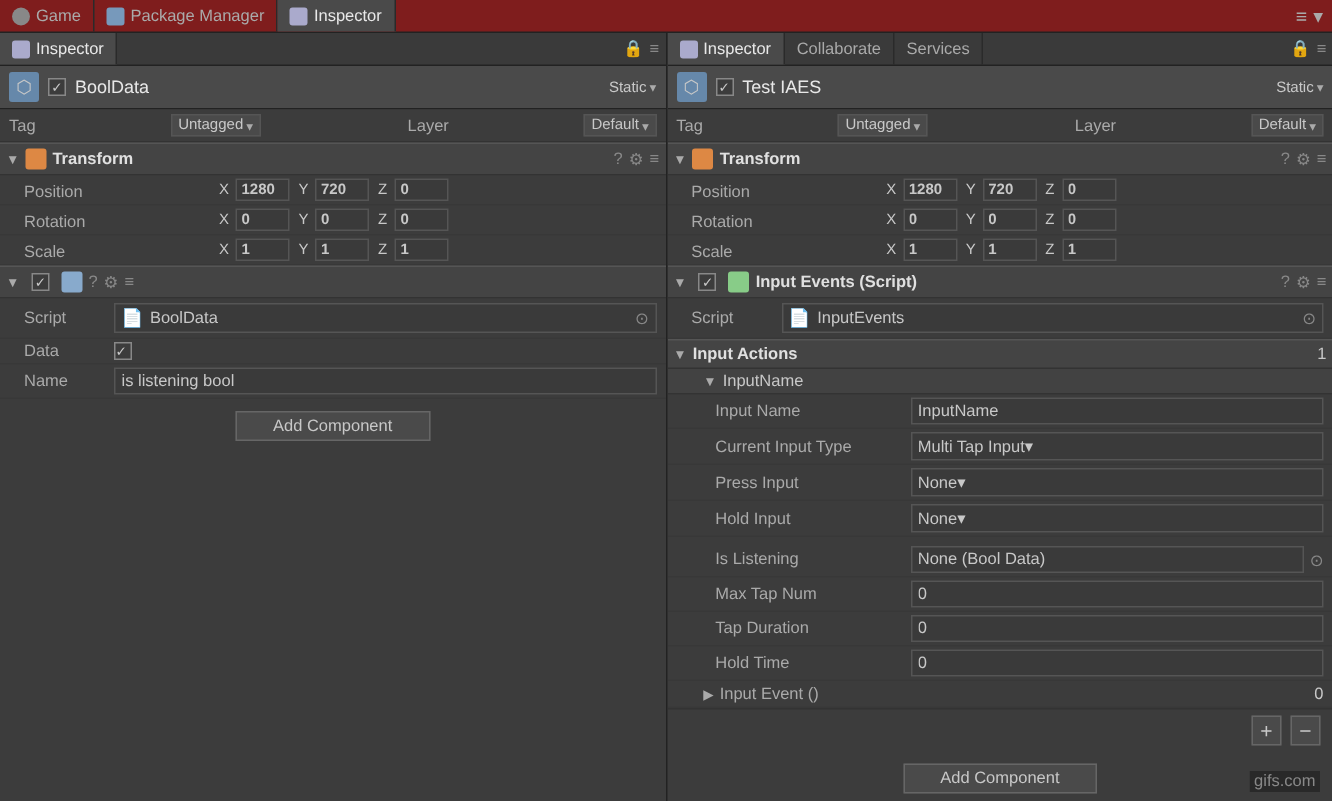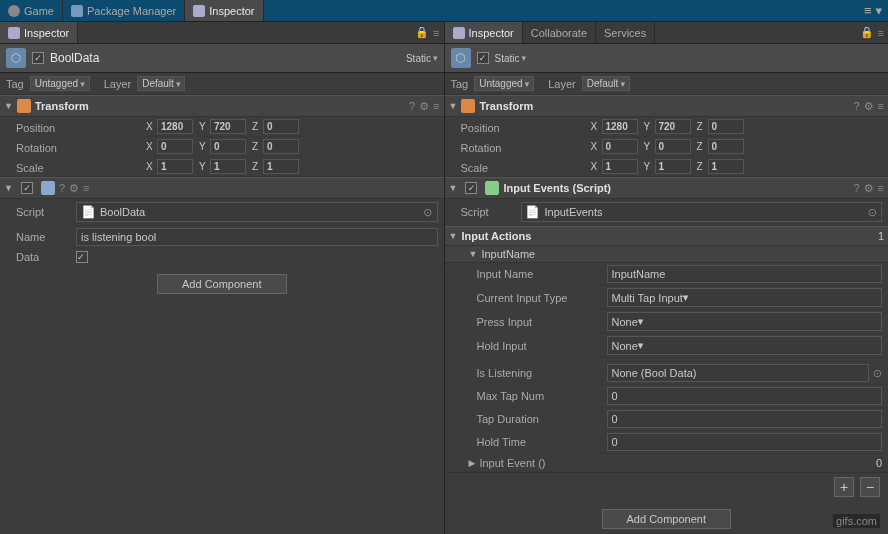--- a/index.html
+++ b/index.html
@@ -11,21 +11,21 @@
       width: 888px;
       height: 534px;
       overflow: hidden;
       display: flex;
       flex-direction: column;
     }
 
     
     .tab-bar {
       display: flex;
-      background: #0c4a6e;
+      background: #7f1d1d;
       height: 22px;
       align-items: stretch;
       border-bottom: 1px solid #222;
     }
     .tab {
       display: flex;
       align-items: center;
       padding: 0 8px;
       gap: 4px;
       cursor: pointer;
@@ -158,20 +158,21 @@
     
     .tag-layer-row {
       display: flex;
       align-items: center;
       padding: 3px 6px;
       background: #3c3c3c;
       border-bottom: 1px solid #333;
       gap: 6px;
       flex-shrink: 0;
       font-size: 11px;
+      justify-content: space-between;
     }
     .tag-label, .layer-label { color: #aaa; }
     .tag-value, .layer-value {
       background: #4a4a4a;
       border: 1px solid #555;
       color: #c8c8c8;
       font-size: 10px;
       padding: 1px 4px;
       display: flex;
       align-items: center;
@@ -557,27 +558,27 @@
     <div class="script-row">
       <span class="script-label">Script</span>
       <div class="script-value">
         <span class="script-file-icon">📄</span>
         <span>BoolData</span>
         <span class="script-target">⊙</span>
       </div>
     </div>
 
     <div class="field-row">
+      <span class="field-label">Data</span>
+      <div class="field-checkbox checked"></div>
+    </div>
+
+    <div class="field-row">
       <span class="field-label">Name</span>
       <input class="field-value" value="is listening bool" style="">
-    </div>
-
-    <div class="field-row">
-      <span class="field-label">Data</span>
-      <div class="field-checkbox checked"></div>
     </div>
 
     <div class="add-component-row">
       <button class="add-component-btn">Add Component</button>
     </div>
   </div>
 
   <div class="inspector-panel">
 
     <div class="panel-tabs">
@@ -593,20 +594,21 @@
       </div>
       <div class="panel-tab-extras">
         <span>🔒</span>
         <span>≡</span>
       </div>
     </div>
 
     <div class="go-header">
       <div class="go-icon">⬡</div>
       <div class="go-checkbox checked"></div>
+      <span class="go-name">Test IAES</span>
       <div class="go-static">
         <span style="font-size:10px;color:#c8c8c8;">Static</span>
         <span class="dropdown-arrow">▾</span>
       </div>
     </div>
 
     <div class="tag-layer-row">
       <span class="tag-label">Tag</span>
       <div class="tag-value">
         <span>Untagged</span>

